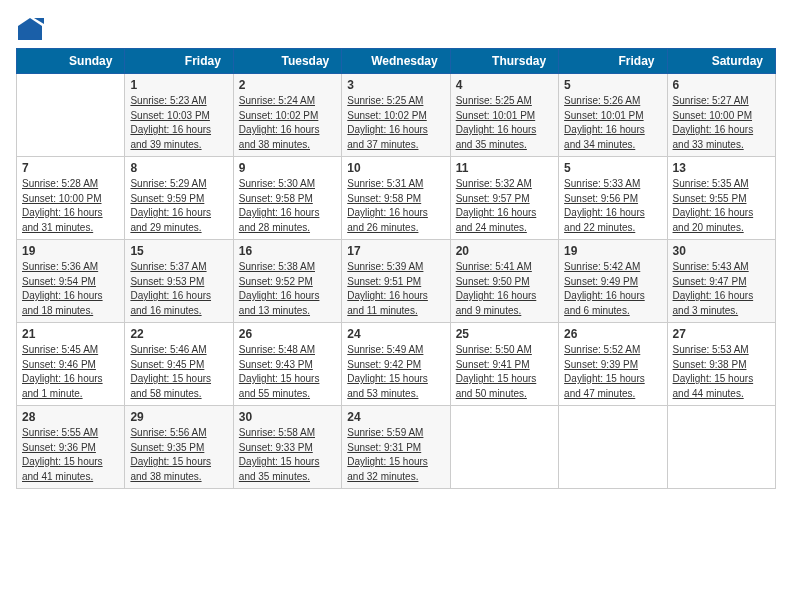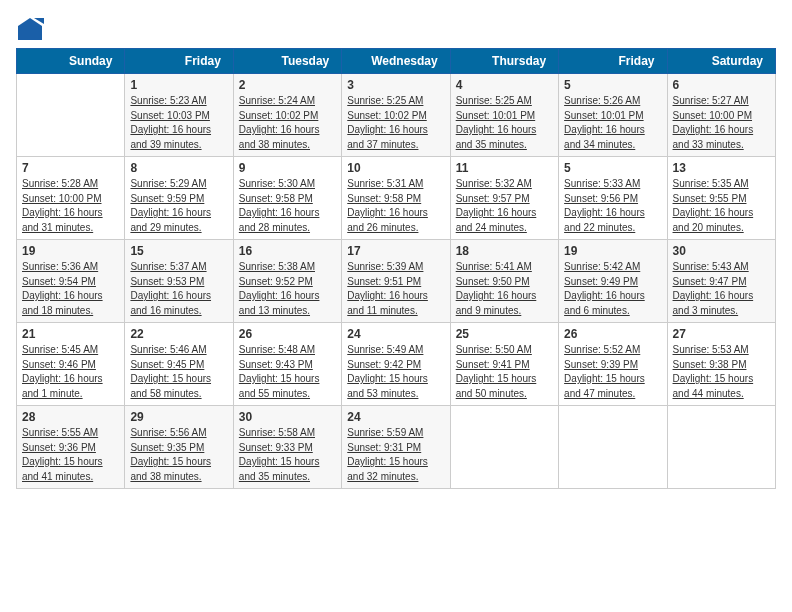--- a/index.html
+++ b/index.html
@@ -198,21 +198,21 @@
         </td>
         <td>
           <span class="day-num">16</span>
           <div class="cell-text">Sunrise: 5:38 AM<br>Sunset: 9:52 PM<br>Daylight: 16 hours and 13 minutes.</div>
         </td>
         <td>
           <span class="day-num">17</span>
           <div class="cell-text">Sunrise: 5:39 AM<br>Sunset: 9:51 PM<br>Daylight: 16 hours and 11 minutes.</div>
         </td>
         <td>
-          <span class="day-num">18</span>
+          <span class="day-num">20</span>
           <div class="cell-text">Sunrise: 5:41 AM<br>Sunset: 9:50 PM<br>Daylight: 16 hours and 9 minutes.</div>
         </td>
         <td>
           <span class="day-num">19</span>
           <div class="cell-text">Sunrise: 5:42 AM<br>Sunset: 9:49 PM<br>Daylight: 16 hours and 6 minutes.</div>
         </td>
         <td>
           <span class="day-num">30</span>
           <div class="cell-text">Sunrise: 5:43 AM<br>Sunset: 9:47 PM<br>Daylight: 16 hours and 3 minutes.</div>
         </td>

